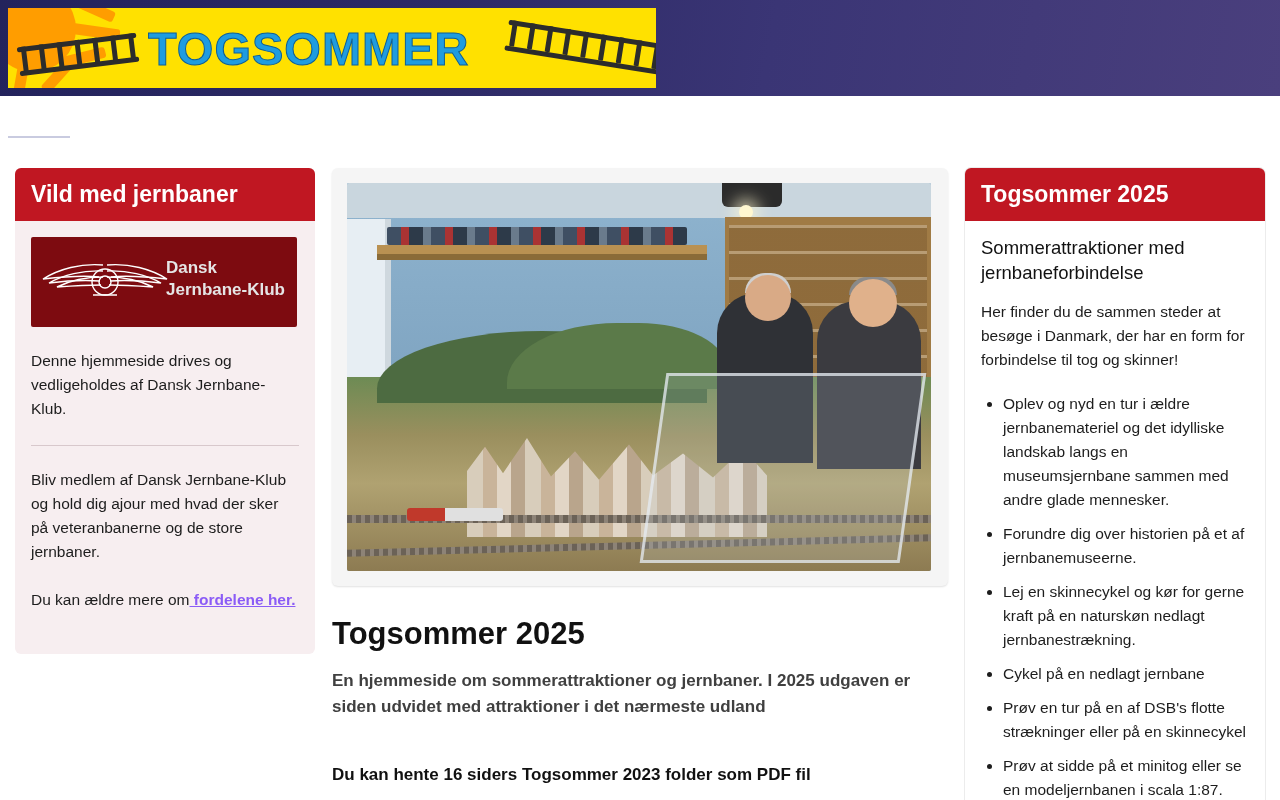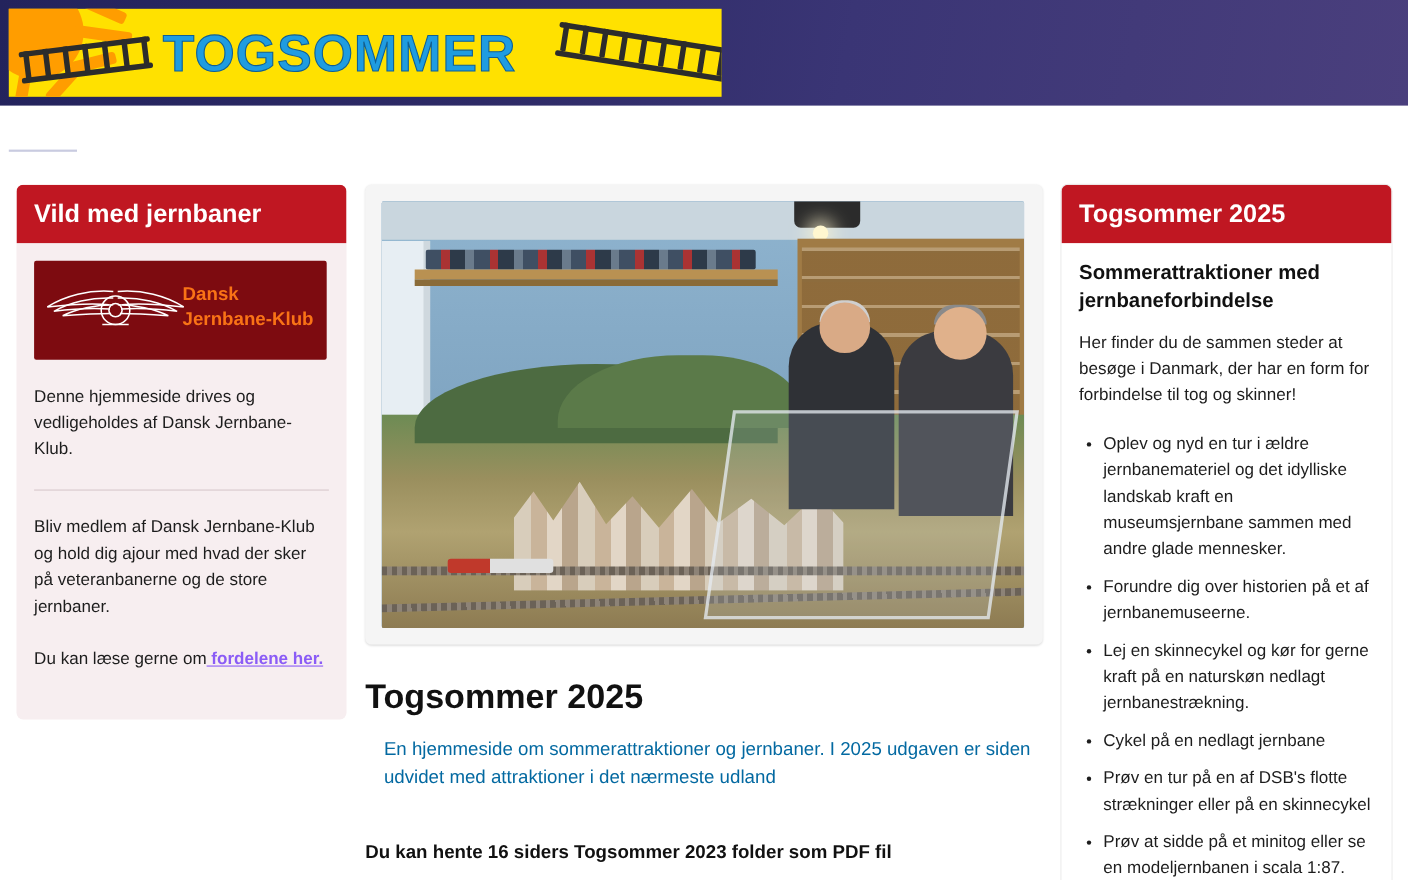--- a/index.html
+++ b/index.html
@@ -122,21 +122,21 @@
     width: 266px; height: 90px;
     background: #7d0b10;
     border-radius: 2px;
     position: relative;
     margin-bottom: 22px;
     overflow: hidden;
   }
   .djk-text {
     position: absolute;
     right: 12px; top: 20px;
-    color: #f97316;
+    color: #e5e5e5;
     font-size: 17px;
     font-weight: bold;
     line-height: 1.3;
     text-align: left;
   }
   .djk-wing {
     position: absolute;
     left: 10px; top: 22px;
     width: 128px; height: 46px;
   }
@@ -207,24 +207,24 @@
   .ph-bulb { position:absolute; left:392px; top:22px; width:14px; height:14px; border-radius:50%; background:#fff7d0; box-shadow:0 0 16px 6px rgba(255,247,208,.7);}
 
   .center-title {
     font-size: 31px;
     font-weight: bold;
     color: #111111;
     margin: 30px 0 16px 0;
   }
   .center-sub {
     font-size: 17px;
-    font-weight: normal;
-    color: #0369a1;
+    font-weight: bold;
+    color: #404040;
     line-height: 1.55;
-    margin: 0 0 44px 17px;
+    margin: 0 0 44px 0;
   }
   .center-pdf {
     font-size: 17px;
     font-weight: bold;
     color: #111111;
     margin: 0;
   }
 
   
   .col-right {
@@ -238,21 +238,21 @@
   .panel-head-right {
     background: #c01722;
     color: #ffffff;
     font-size: 23px;
     font-weight: bold;
     padding: 13px 16px;
   }
   .col-right-body { padding: 15px 16px 10px 16px; }
   .right-h {
     font-size: 18.5px;
-    font-weight: bold;
+    font-weight: normal;
     color: #111111;
     line-height: 1.35;
     margin: 0 0 14px 0;
   }
   .right-p {
     font-size: 15.5px;
     color: #1d1d1d;
     line-height: 1.55;
     margin: 0 0 20px 0;
   }
@@ -343,21 +343,21 @@
         </svg>
         <div class="djk-text">
           <span>Dansk</span><br>
           <span>Jernbane-Klub</span>
         </div>
       </div>
 
       <p>Denne hjemmeside drives og vedligeholdes af Dansk Jernbane-Klub.</p>
       <hr class="divider">
       <p>Bliv medlem af Dansk Jernbane-Klub og hold dig ajour med hvad der sker på veteranbanerne og de store jernbaner.</p>
-      <p><span>Du kan læse gerne om</span><a class="link-red"> fordelene her.</a></p>
+      <p><span>Du kan ældre mere om</span><a class="link-red"> fordelene her.</a></p>
     </div>
   </aside>
 
   <main class="col-center">
     <div class="photo-card">
       <div class="photo">
         <div class="ph-wall"></div>
         <div class="ph-ceiling"></div>
         <div class="ph-lamp"></div>
         <div class="ph-bulb"></div>
@@ -388,21 +388,21 @@
     <p class="center-sub">En hjemmeside om sommerattraktioner og jernbaner. I 2025 udgaven er siden udvidet med attraktioner i det nærmeste udland</p>
     <p class="center-pdf">Du kan hente 16 siders Togsommer 2023 folder som PDF fil</p>
   </main>
 
   <aside class="col-right">
     <div class="panel-head-right">Togsommer 2025</div>
     <div class="col-right-body">
       <h2 class="right-h">Sommerattraktioner med jernbaneforbindelse</h2>
       <p class="right-p">Her finder du de sammen steder at besøge i Danmark, der har en form for forbindelse til tog og skinner!</p>
       <ul class="right-list">
-        <li>Oplev og nyd en tur i ældre jernbanemateriel og det idylliske landskab kraft en museumsjernbane sammen med andre glade mennesker.</li>
+        <li>Oplev og nyd en tur i ældre jernbanemateriel og det idylliske landskab langs en museumsjernbane sammen med andre glade mennesker.</li>
         <li>Forundre dig over historien på et af jernbanemuseerne.</li>
         <li>Lej en skinnecykel og kør for gerne kraft på en naturskøn nedlagt jernbanestrækning.</li>
         <li>Cykel på en nedlagt jernbane</li>
         <li>Prøv en tur på en af DSB's flotte strækninger eller på en skinnecykel</li>
         <li>Prøv at sidde på et minitog eller se en modeljernbanen i scala 1:87.</li>
       </ul>
     </div>
   </aside>
 
 </div>

